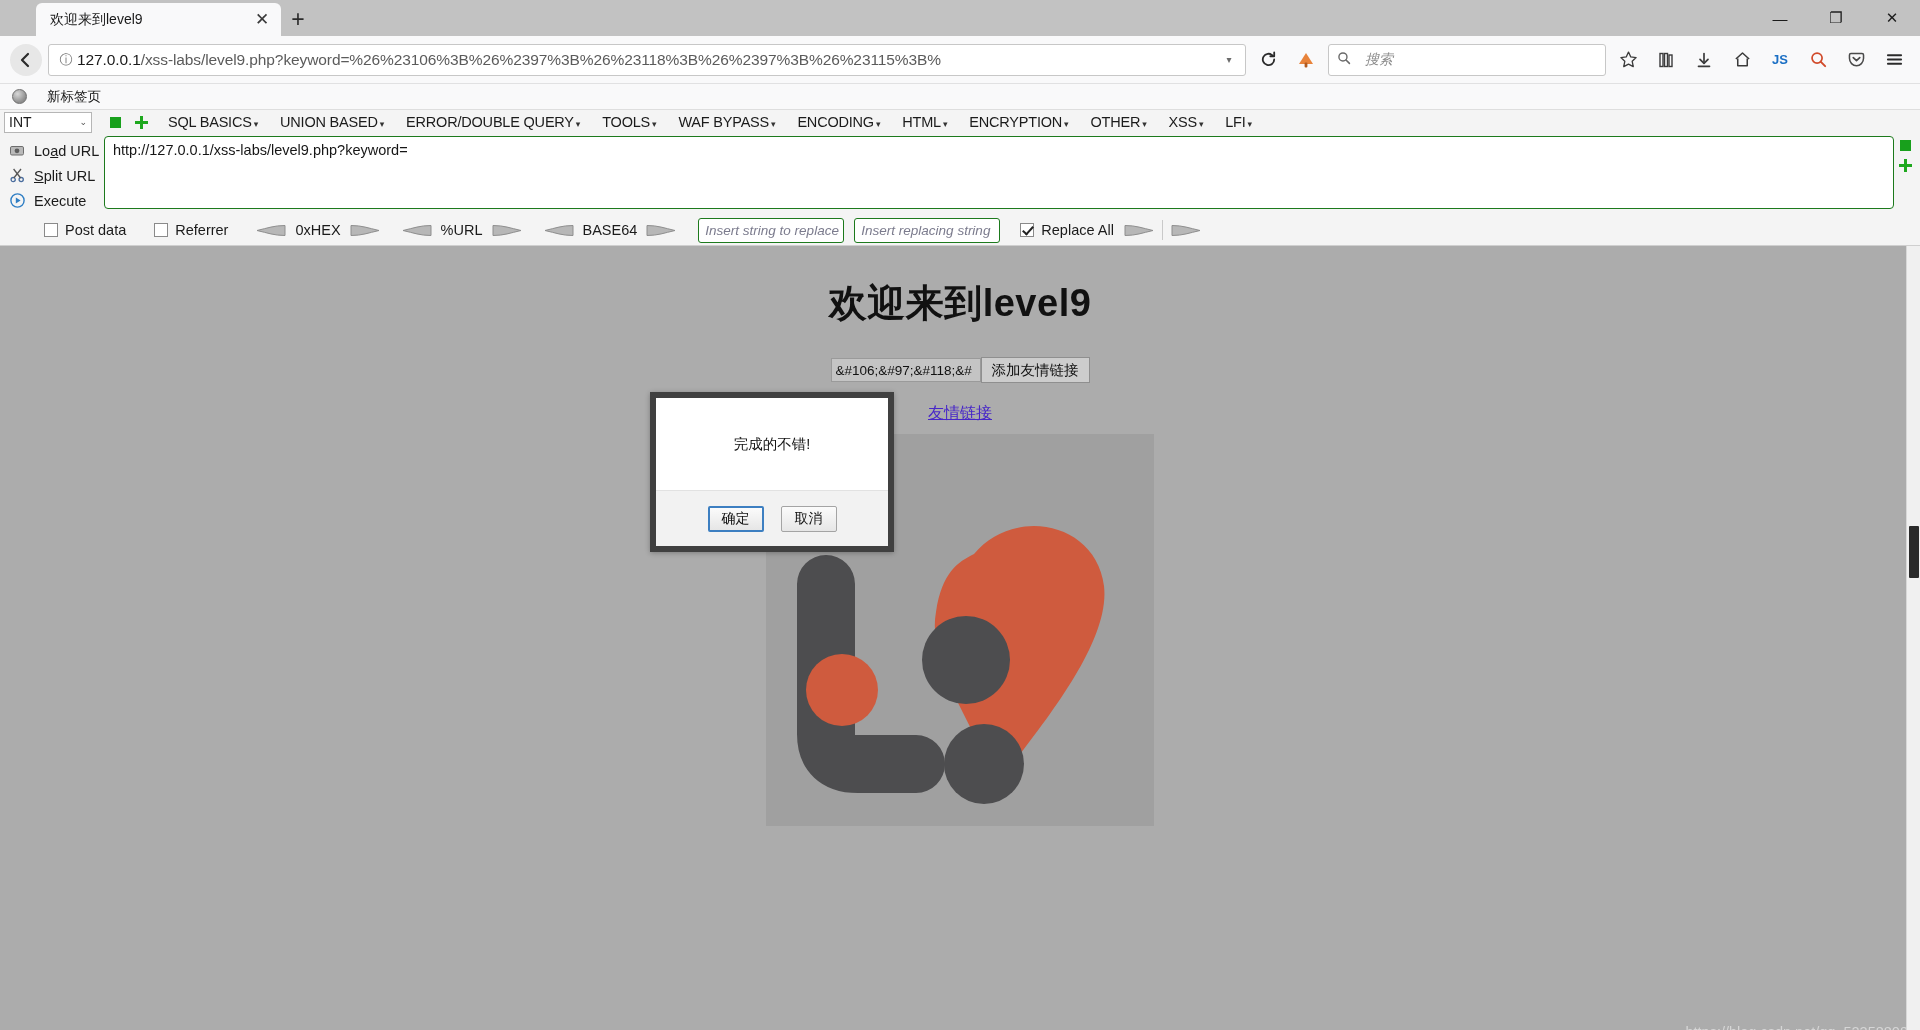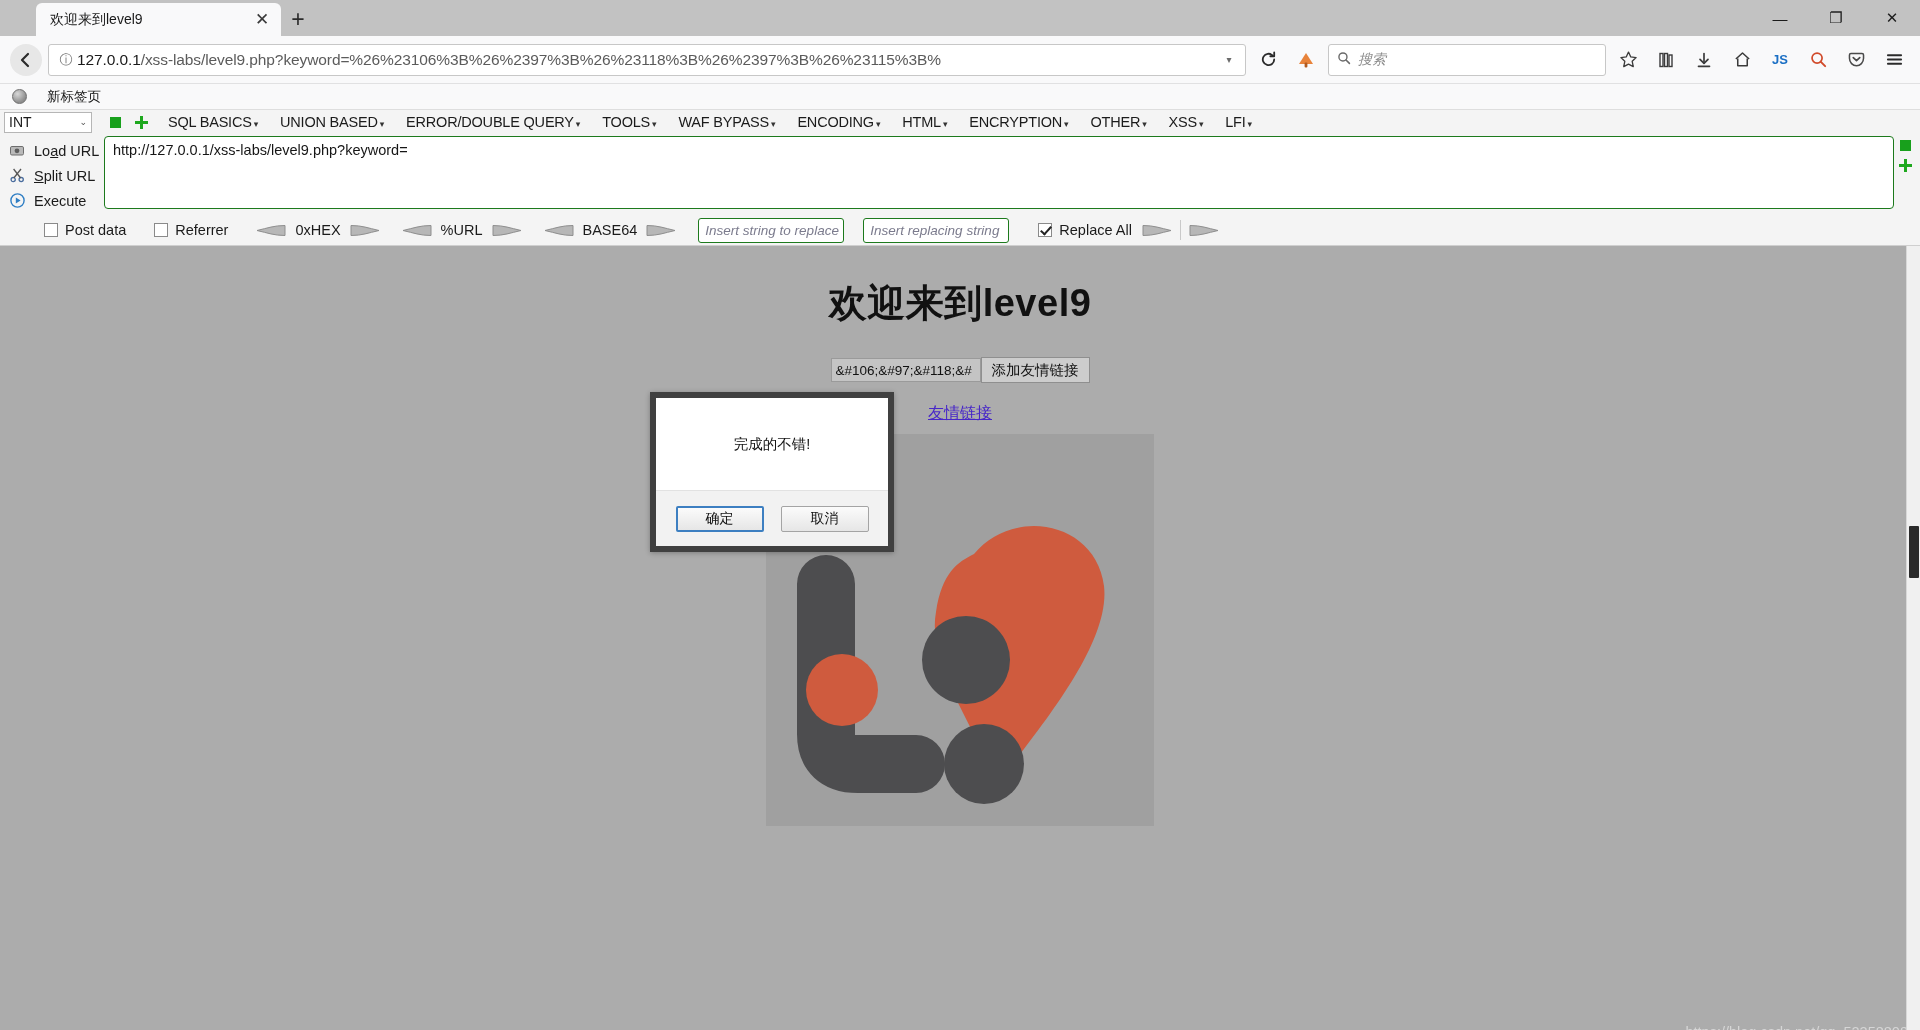--- a/index.html
+++ b/index.html
@@ -119,21 +119,21 @@
   }
   .searchbar {
     width: 278px;
     height: 32px;
     background: #fff;
     border: 1px solid #c7c7c7;
     border-radius: 3px;
     display: flex;
     align-items: center;
     padding: 0 8px;
-    gap: 7px;
+    gap: 14px;
     flex: 0 0 auto;
   }
   .search-placeholder {
     font-size: 14px;
     color: #8c8c8c;
     font-style: italic;
   }
 
   
   .bookmarks {
@@ -320,21 +320,21 @@
     height: 25px;
     width: 146px;
     border: 1px solid #1d7a1d;
     background: #fff;
     border-radius: 3px;
     display: flex; align-items: center;
     padding: 0 6px;
     font-size: 13.5px;
     font-style: italic;
     color: #7b7b8d;
-    margin-right: 19px;
+    margin-right: 10px;
     white-space: nowrap;
     overflow: hidden;
   }
   .hb-sep {
     width: 1px; height: 20px;
     background: #c9c9c9;
     margin: 0 8px;
   }
 
   
@@ -439,21 +439,21 @@
   .modal-foot {
     background: #f2f2f2;
     height: 56px;
     display: flex;
     align-items: center;
     justify-content: center;
     gap: 17px;
     border-top: 1px solid #e2e2e2;
   }
   .modal-btn {
-    width: 88px; height: 26px;
+    width: 56px; height: 26px;
     font-size: 14px;
     color: #111;
     background: linear-gradient(#fbfbfb,#e6e6e6);
     border: 1px solid #a4a4a4;
     border-radius: 2px;
     display: flex; align-items: center; justify-content: center;
     cursor: pointer;
   }
   .modal-btn.primary {
     border: 2px solid #3d7fc1;

